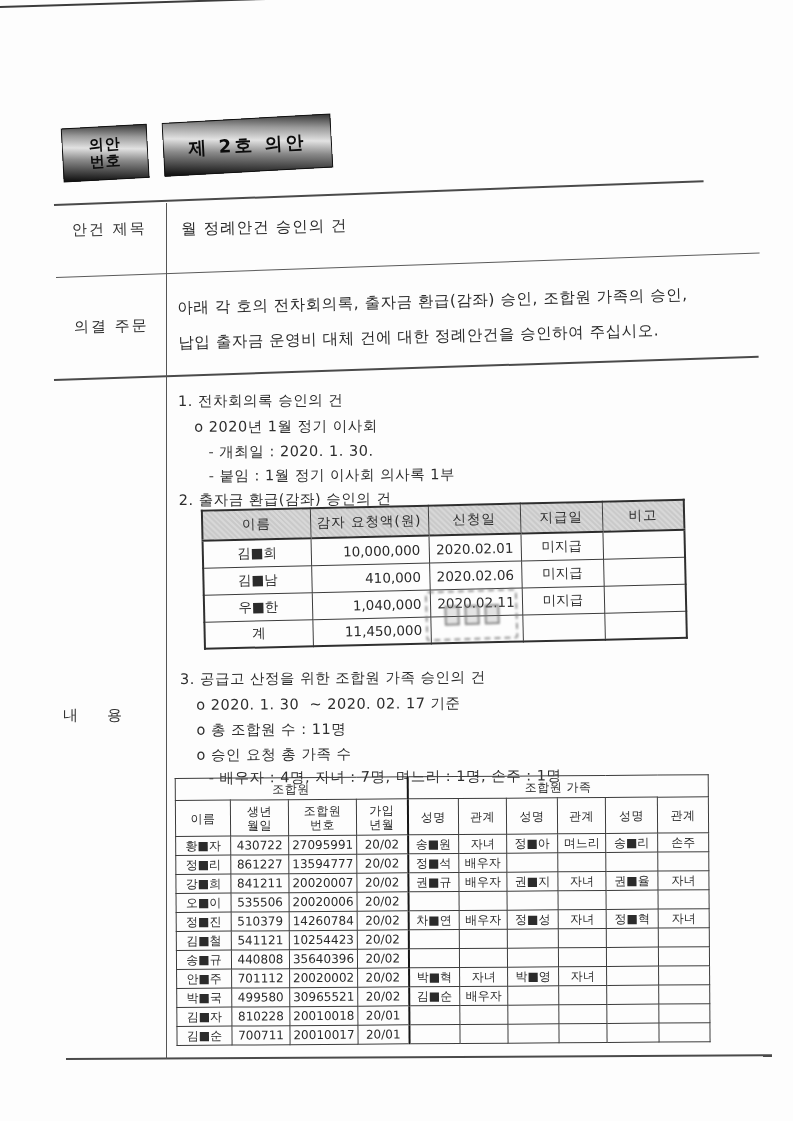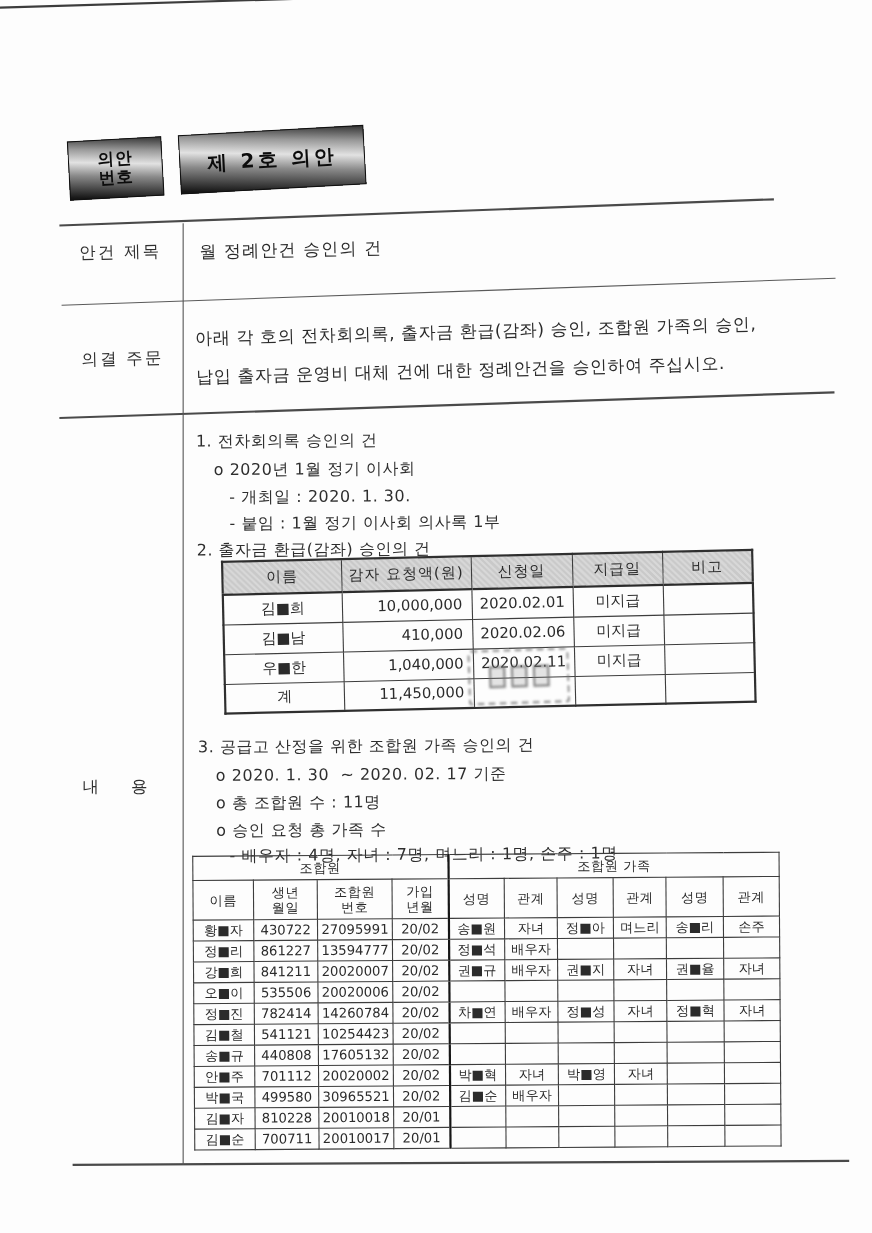--- a/index.html
+++ b/index.html
@@ -81,21 +81,21 @@
   </div>
 
   <div class="rule" style="left:54px; top:204px; width:650px; transform:rotate(-2.1deg);"></div>
   <div class="rule thin" style="left:56px; top:277px; width:704px; transform:rotate(-2deg);"></div>
   <div class="rule" style="left:54px; top:379px; width:705px; transform:rotate(-1.9deg);"></div>
   <div class="rule" style="left:66px; top:1058px; width:706px; transform:rotate(-0.3deg);"></div>
   <div class="vline" style="left:166px; top:203px; height:856px;"></div>
 
   <div class="lbl" style="left:72px; top:220px; transform:rotate(-1.3deg);">안건 제목</div>
   <div class="lbl" style="left:74px; top:317px; transform:rotate(-1.3deg);">의결 주문</div>
-  <div class="lbl" style="left:75px; top:706px;">내    용</div>
+  <div class="lbl" style="left:63px; top:706px;">내    용</div>
 
   <div class="agenda-title">월 정례안건 승인의 건</div>
 
   <div class="resolution">아래 각 호의 전차회의록, 출자금 환급(감좌) 승인, 조합원 가족의 승인,
 납입 출자금 운영비 대체 건에 대한 정례안건을 승인하여 주십시오.</div>
 
   <div class="content">
 
     <div class="cline" style="left:6px; top:2px;">1. 전차회의록 승인의 건</div>
     <div class="cline" style="left:22px; top:28px;">o 2020년 1월 정기 이사회</div>
@@ -243,21 +243,21 @@
           <td>20/02</td>
           <td class="fam-start"></td>
           <td></td>
           <td></td>
           <td></td>
           <td></td>
           <td></td>
         </tr>
         <tr>
           <td>정■진</td>
-          <td>782414</td>
+          <td>510379</td>
           <td>14260784</td>
           <td>20/02</td>
           <td class="fam-start">차■연</td>
           <td>배우자</td>
           <td>정■성</td>
           <td>자녀</td>
           <td>정■혁</td>
           <td>자녀</td>
         </tr>
         <tr>
@@ -268,21 +268,21 @@
           <td class="fam-start"></td>
           <td></td>
           <td></td>
           <td></td>
           <td></td>
           <td></td>
         </tr>
         <tr>
           <td>송■규</td>
           <td>440808</td>
-          <td>17605132</td>
+          <td>35640396</td>
           <td>20/02</td>
           <td class="fam-start"></td>
           <td></td>
           <td></td>
           <td></td>
           <td></td>
           <td></td>
         </tr>
         <tr>
           <td>안■주</td>

